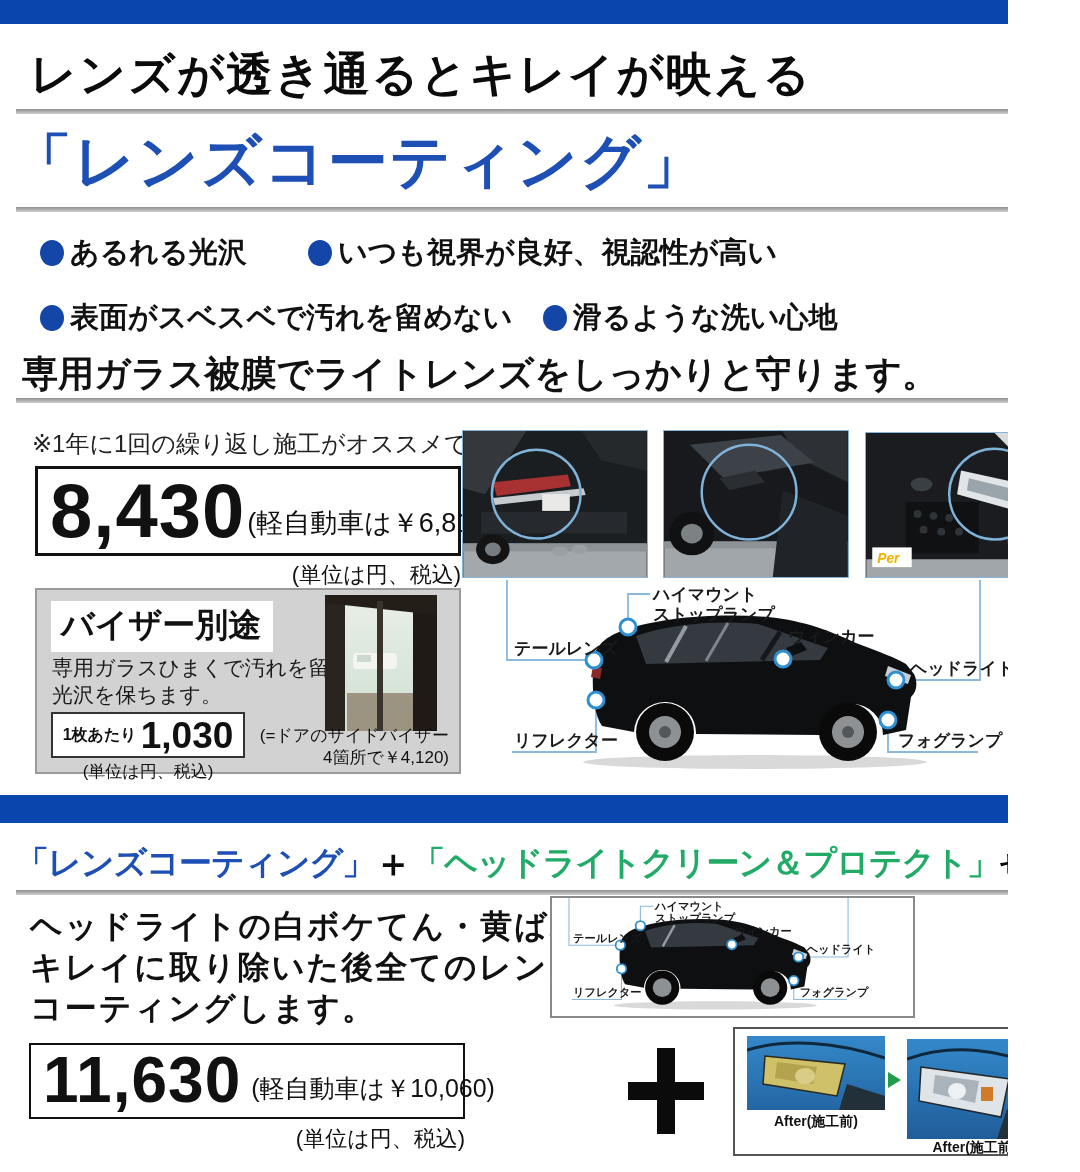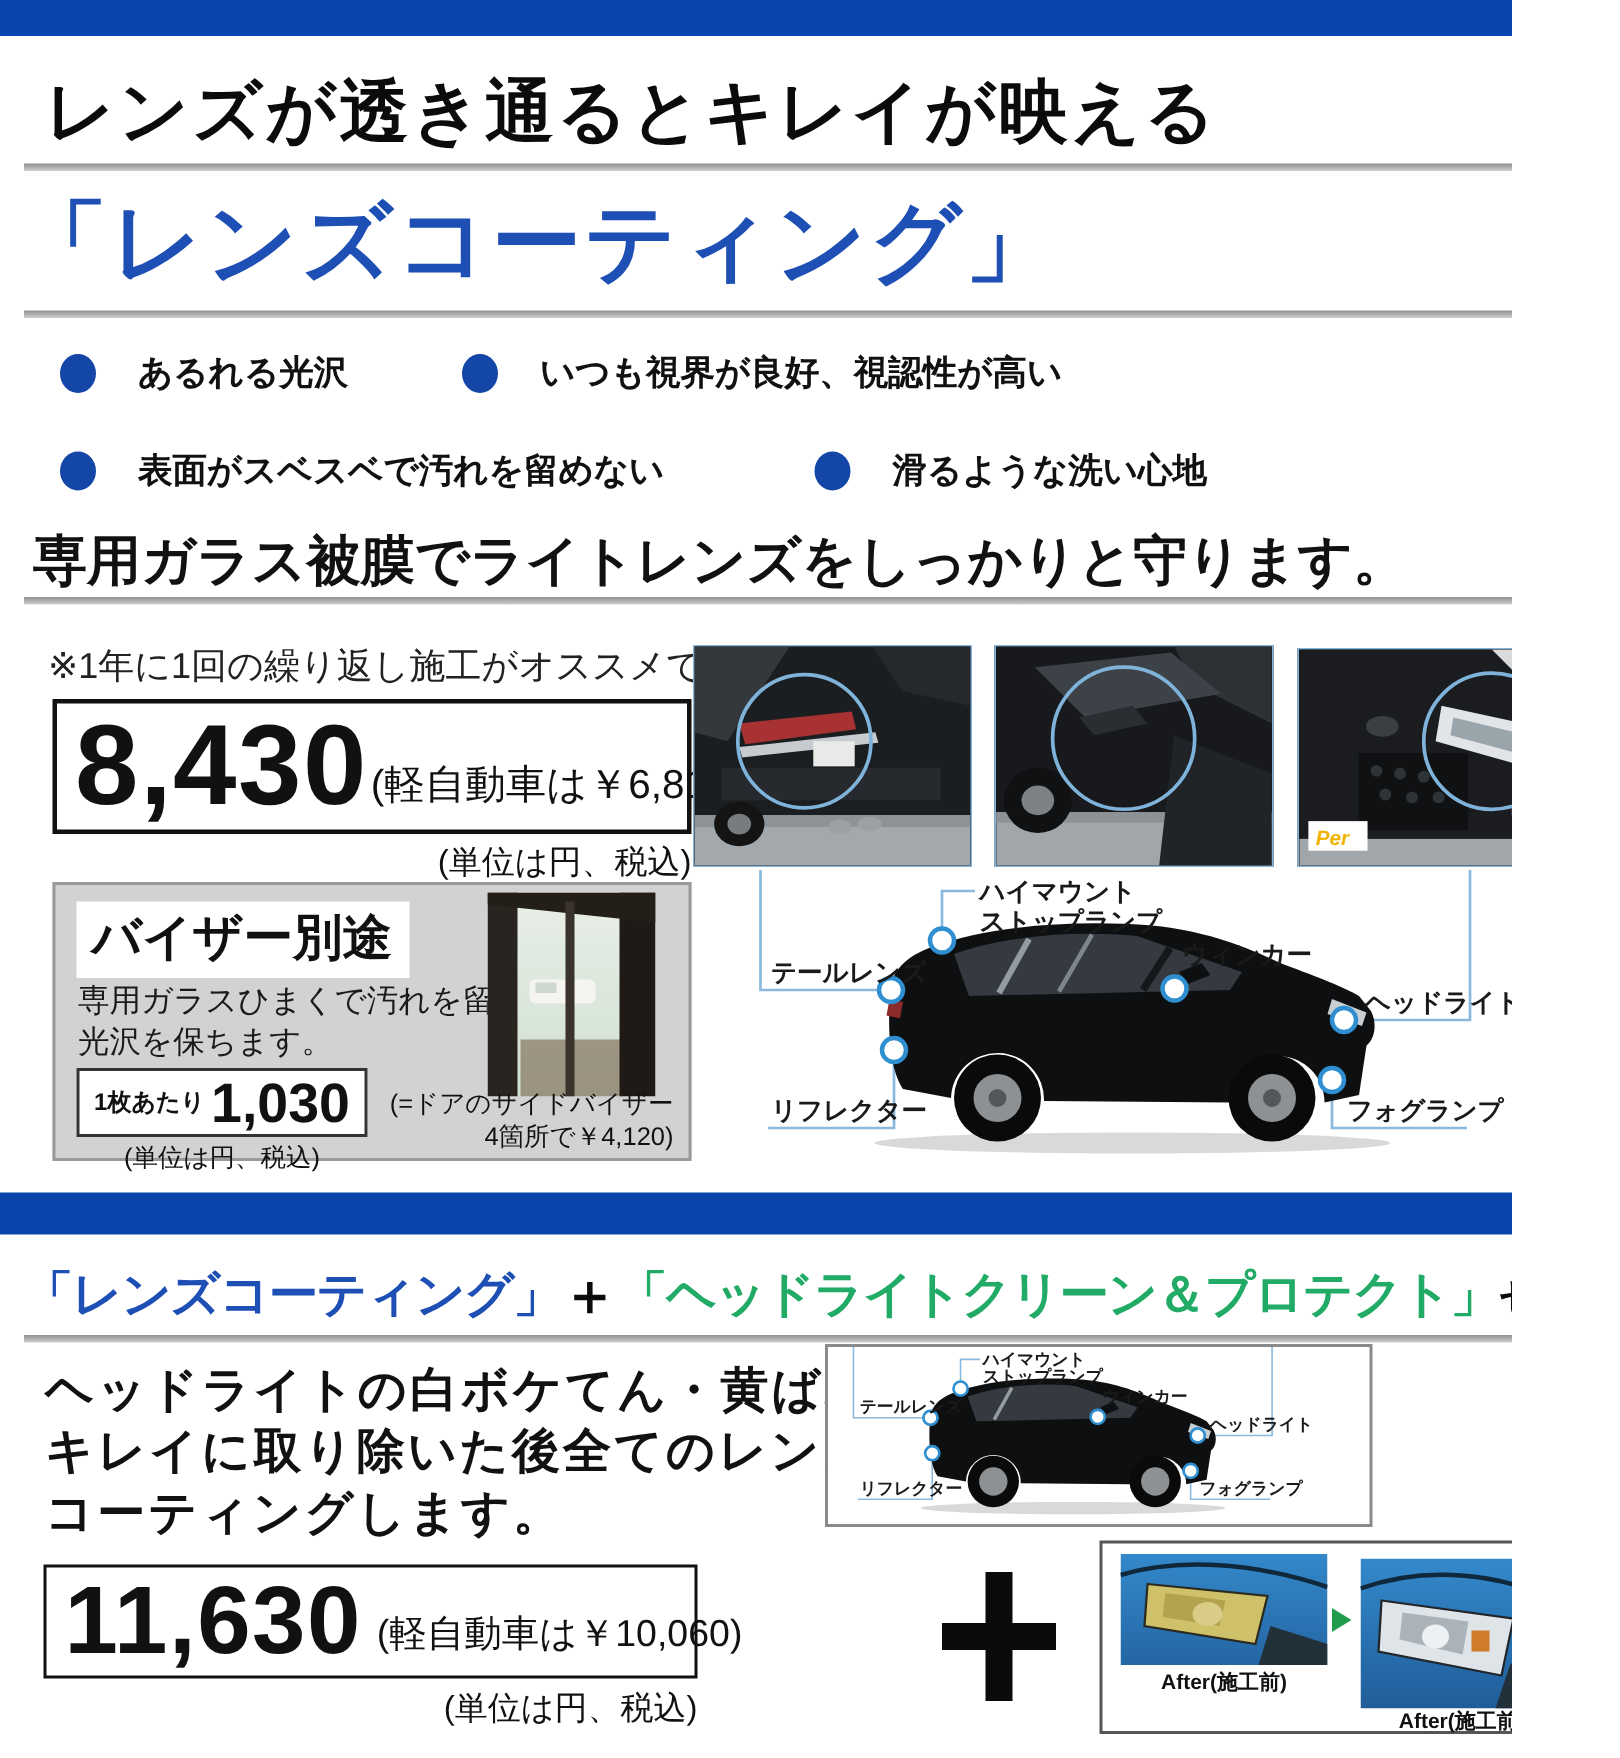--- a/index.html
+++ b/index.html
@@ -6,21 +6,21 @@
   .canvas{
     position:relative;width:1008px;height:1172px;background:#fff;overflow:hidden;
     font-family:"Liberation Sans","DejaVu Sans",sans-serif;color:#111;
   }
   .abs{position:absolute;}
   .topbar{left:0;top:0;width:1080px;height:24px;background:#0a45ad;}
   .band2{left:0;top:795px;width:1080px;height:28px;background:#0a45ad;}
   .hr{left:16px;width:1048px;height:5px;background:linear-gradient(#8f8f8f,#cfcfcf);}
   .headline1{left:30px;top:44px;font-size:46px;font-weight:900;letter-spacing:2px;color:#0b0b0b;white-space:nowrap;}
   .headline2{left:12px;top:122px;font-size:60px;font-weight:900;letter-spacing:2px;color:#1d4fb5;white-space:nowrap;}
-  .feature{display:flex;align-items:center;gap:28px;font-size:23px;font-weight:900;white-space:nowrap;}
+  .feature{display:flex;align-items:center;gap:6px;font-size:29px;font-weight:900;white-space:nowrap;}
   .dot{width:24px;height:26px;border-radius:50%;background:#1446a8;flex:0 0 auto;}
   .f1{left:40px;top:233px;} .f2{left:308px;top:233px;} .f3{left:40px;top:298px;} .f4{left:543px;top:298px;}
   .tagline{left:22px;top:350px;font-size:36px;font-weight:900;white-space:nowrap;}
   .note{left:32px;top:428px;font-size:24px;font-weight:500;color:#222;white-space:nowrap;}
   .price-box{border:3px solid #111;background:#fff;display:flex;align-items:flex-end;padding:2px 10px 6px 12px;box-sizing:border-box;}
   .pb1{left:35px;top:466px;width:426px;height:90px;}
   .pb2{left:29px;top:1043px;width:436px;height:76px;border-width:2px;}
   .price-num1{font-size:76px;font-weight:900;line-height:0.95;letter-spacing:1px;}
   .price-sub1{font-size:27px;font-weight:500;margin-left:2px;padding-bottom:6px;white-space:nowrap;}
   .price-num2{font-size:64px;font-weight:900;line-height:0.95;letter-spacing:1px;}

